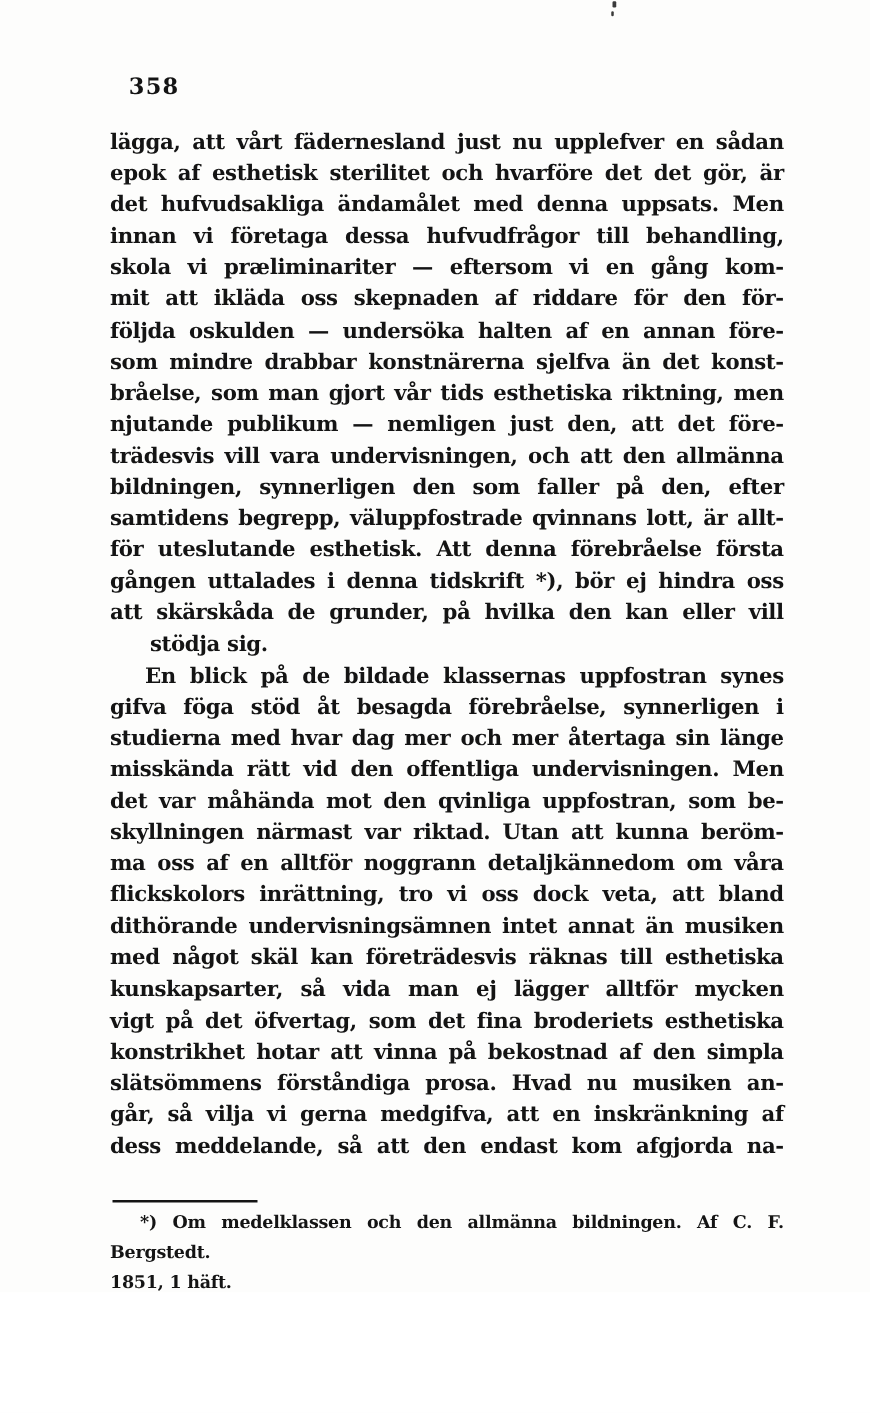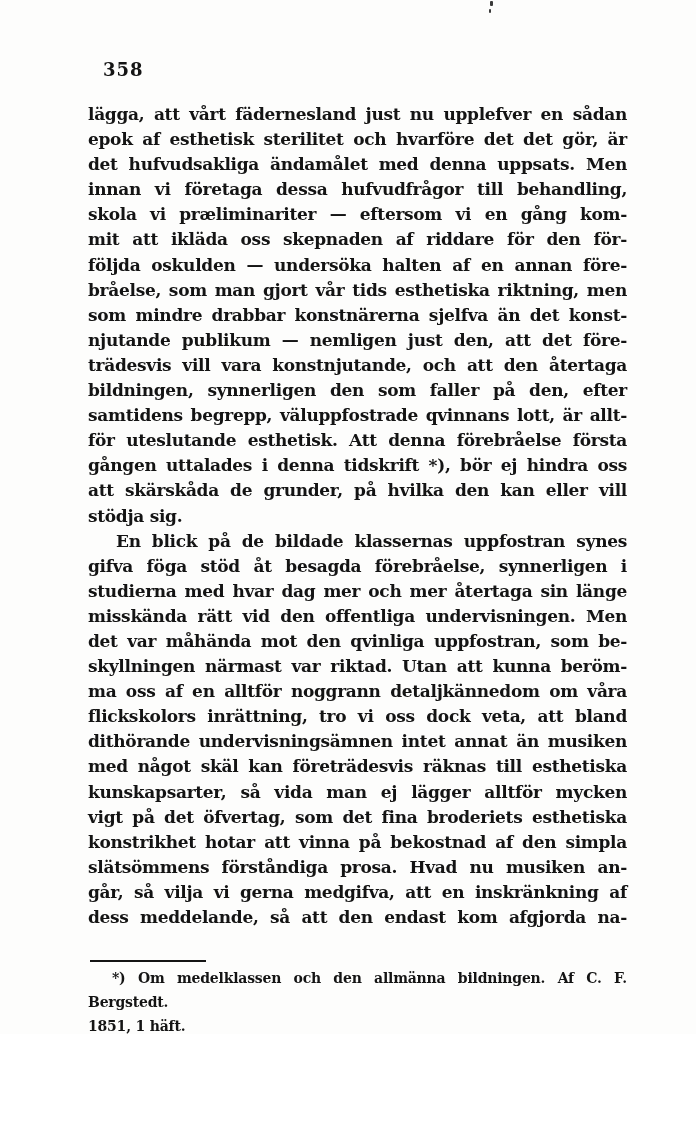--- a/index.html
+++ b/index.html
@@ -20,21 +20,21 @@
   }
   .line {
     font-size:17px; font-weight:700;
     line-height:25.1px; height:25.1px;
     letter-spacing:-0.3px;
     text-align:justify;
     text-align-last:justify;
     white-space:nowrap;
   }
   .line.justified { white-space:normal; }
-  .line.noju { text-align:left; text-align-last:left; }
+  .line.noju { text-align:left; text-align-last:left;margin-left:32px; }
   .line.indent { text-indent:28px; }
   .footnote-rule {
     position:absolute; left:90px; top:960px;
     width:116px; height:2px; background:#141414;
   }
   .footnote { position:absolute; left:88px; top:966px; width:539px; }
   .fline {
     font-size:14px; font-weight:700; line-height:24px;
     letter-spacing:-0.2px;
   }
@@ -68,24 +68,24 @@
   <div class="pagenum">358</div>
 
   <div class="body-block" id="body-block">
       <div class="line justified">lägga, att vårt fädernesland just nu upplefver en sådan</div>
       <div class="line justified">epok af esthetisk sterilitet och hvarföre det det gör, är</div>
       <div class="line justified">det hufvudsakliga ändamålet med denna uppsats.  Men</div>
       <div class="line justified">innan vi företaga dessa hufvudfrågor till behandling,</div>
       <div class="line justified">skola vi præliminariter — eftersom vi en gång kom-</div>
       <div class="line justified">mit att ikläda oss skepnaden af riddare för den för-</div>
       <div class="line justified">följda oskulden — undersöka halten af en annan före-</div>
+      <div class="line justified">som mindre drabbar konstnärerna sjelfva än det konst-</div>
       <div class="line justified">bråelse, som man gjort vår tids esthetiska riktning, men</div>
-      <div class="line justified">som mindre drabbar konstnärerna sjelfva än det konst-</div>
       <div class="line justified">njutande publikum — nemligen just den, att det före-</div>
-      <div class="line justified">trädesvis vill vara konstnjutande, och att den återtaga</div>
+      <div class="line justified">trädesvis vill vara undervisningen, och att den allmänna</div>
       <div class="line justified">bildningen, synnerligen den som faller på den, efter</div>
       <div class="line justified">samtidens begrepp, väluppfostrade qvinnans lott, är allt-</div>
       <div class="line justified">för uteslutande esthetisk.  Att denna förebråelse första</div>
       <div class="line justified">gången uttalades i denna tidskrift *), bör ej hindra oss</div>
       <div class="line justified">att skärskåda de grunder, på hvilka den kan eller vill</div>
       <div class="line noju">stödja sig.</div>
       <div class="line justified indent">En blick på de bildade klassernas uppfostran synes</div>
       <div class="line justified">gifva föga stöd åt besagda förebråelse, synnerligen i</div>
       <div class="line justified">studierna med hvar dag mer och mer återtaga sin länge</div>
       <div class="line justified">misskända rätt vid den offentliga undervisningen.  Men</div>

